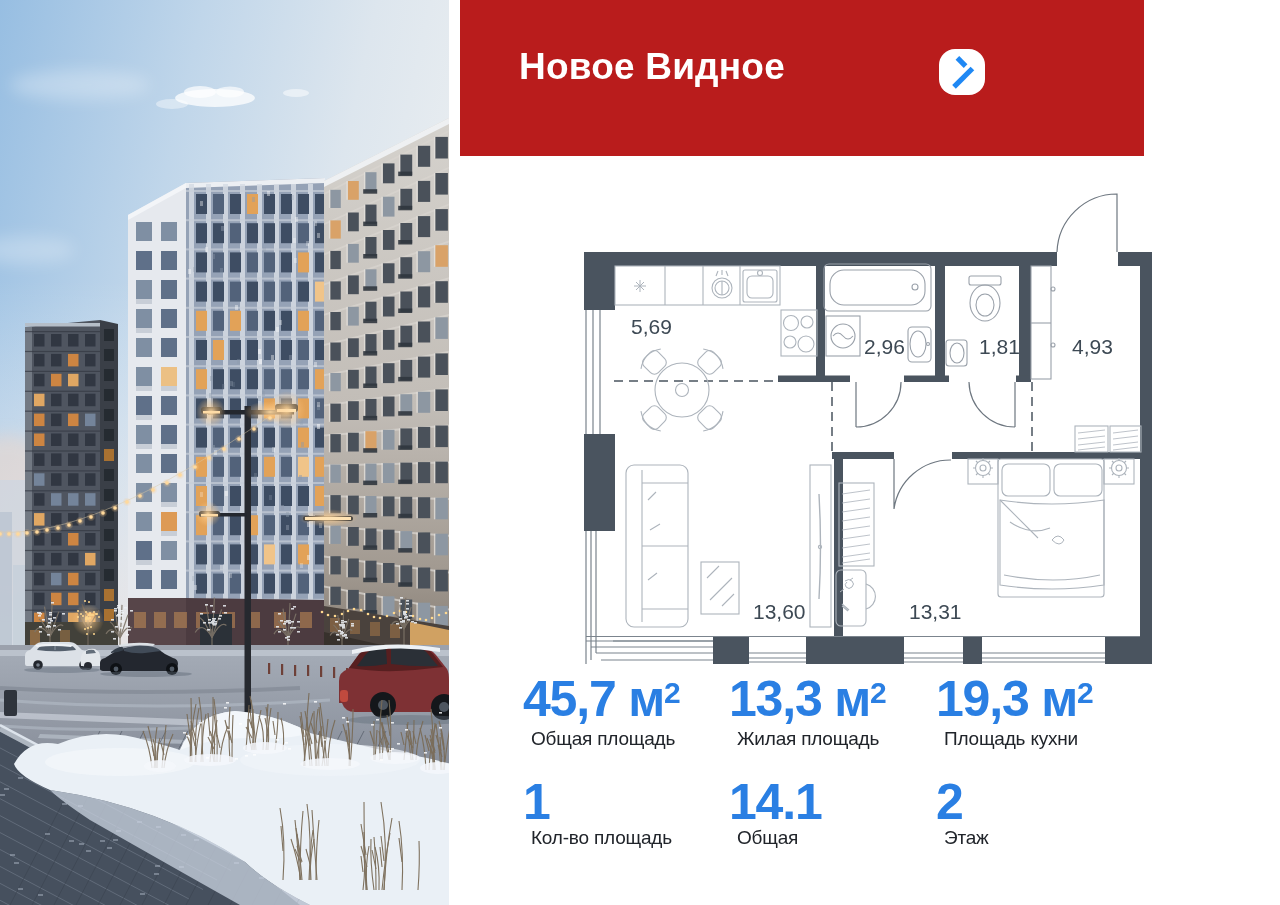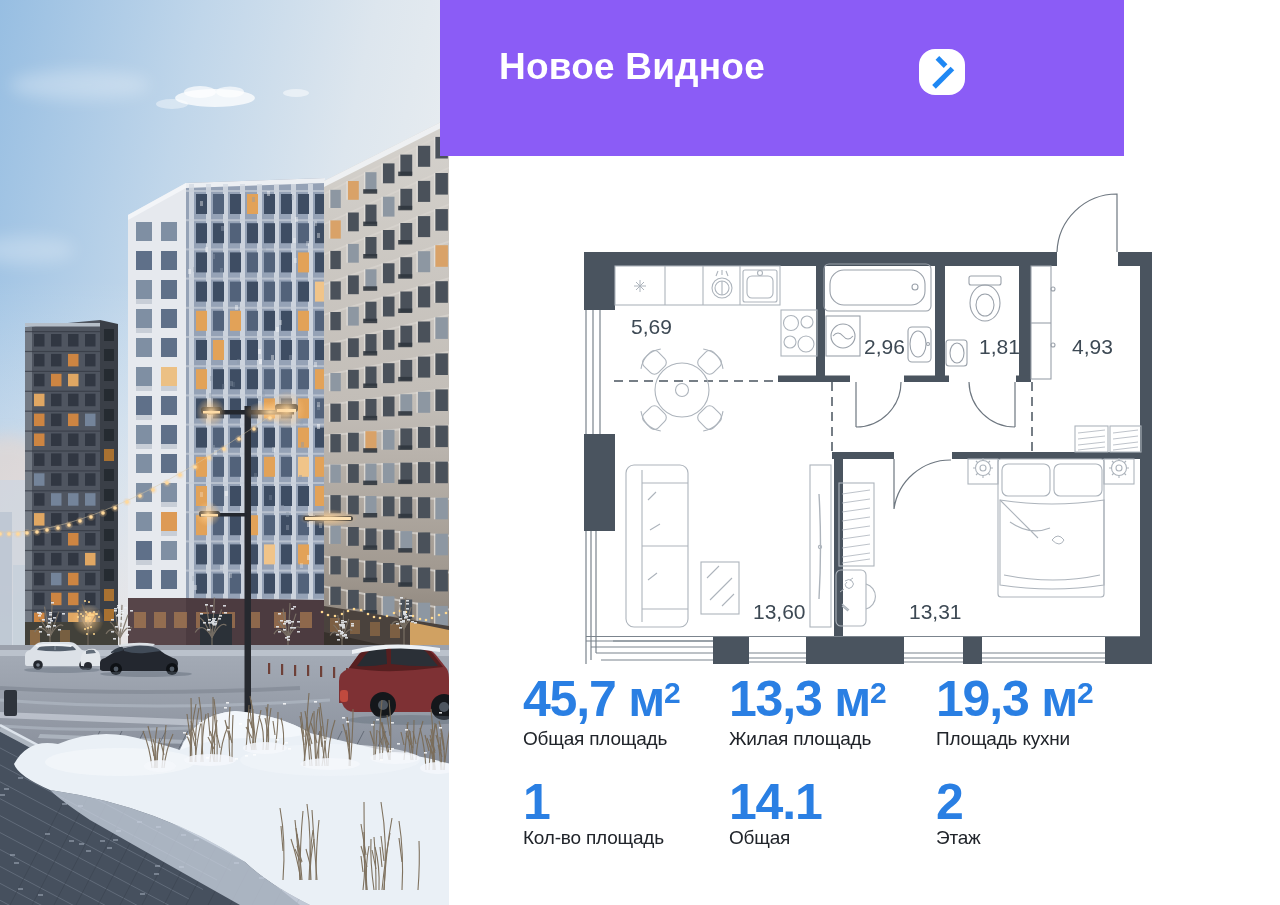--- a/index.html
+++ b/index.html
@@ -1,25 +1,25 @@
 <!DOCTYPE html>
 <html><head>
 <meta charset="utf-8">
 <style>
   html,body{margin:0;padding:0;width:1280px;height:905px;overflow:hidden;background:#fff;
     font-family:"Liberation Sans",sans-serif;}
   #photo{position:absolute;left:0;top:0;width:449px;height:905px;}
-  #band{position:absolute;left:440px;top:0;width:684px;height:156px;background:#8b5cf6;}
+  #band{position:absolute;left:460px;top:0;width:684px;height:156px;background:#b91c1c;}
   #band .title{position:absolute;left:59px;top:46px;font-size:37px;font-weight:bold;color:#fff;letter-spacing:0.2px;}
   #logo{position:absolute;left:479px;top:49px;width:340px;height:48px;}
   #logotxt{position:absolute;left:528px;top:34px;font-size:58px;font-weight:bold;color:#fff;letter-spacing:1px;}
   #plan{position:absolute;left:0;top:0;width:1280px;height:905px;pointer-events:none;}
   .num{position:absolute;font-size:50px;font-weight:bold;color:#2a7fe3;line-height:1;letter-spacing:-1.2px;}
   .num sup{font-size:30px;vertical-align:13px;letter-spacing:0;}
-  .lbl{position:absolute;font-size:19px;color:#20242a;line-height:1;letter-spacing:-0.2px;}
+  .lbl{position:absolute;font-size:19px;color:#20242a;line-height:1;letter-spacing:-0.2px;margin-left:8px;}
 </style>
 </head>
 <body>
 <div id="photo"><svg width="449" height="905" viewBox="0 0 449 905">
 <defs>
 <linearGradient id="sky" x1="0" y1="0" x2="1" y2="0.45">
  <stop offset="0" stop-color="#97bee2"></stop>
  <stop offset="0.38" stop-color="#c0d6ea"></stop>
  <stop offset="0.7" stop-color="#dde6ee"></stop>
  <stop offset="1" stop-color="#eceff1"></stop>

